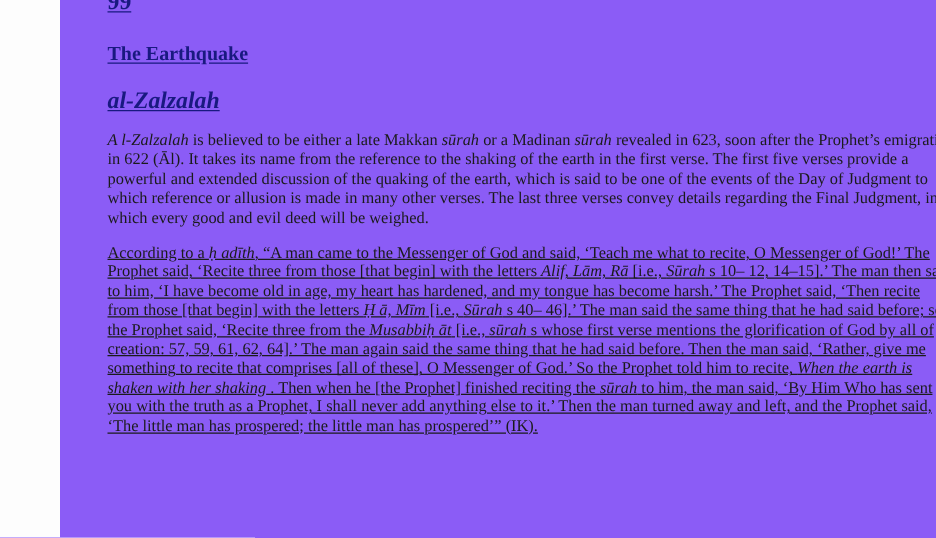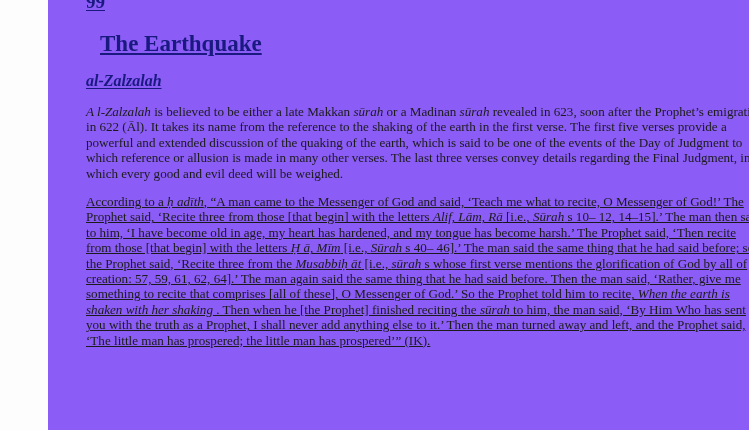--- a/index.html
+++ b/index.html
@@ -37,35 +37,35 @@
     text-decoration: underline;
     text-underline-offset: 2px;
     letter-spacing: 0px;
     line-height: 22px;
     margin: 0;
   }
 
   .title-main {
     position: absolute;
     top: 33px;
-    left: 52px;
-    font-size: 23px;
+    left: 38px;
+    font-size: 16px;
     font-weight: bold;
     color: #191980;
     text-decoration: underline;
     text-underline-offset: 2px;
     line-height: 22px;
     margin: 0;
   }
 
   .title-translit {
     position: absolute;
     top: 70px;
     left: 38px;
-    font-size: 16px;
+    font-size: 19px;
     font-weight: bold;
     font-style: italic;
     color: #191980;
     text-decoration: underline;
     text-underline-offset: 2px;
     line-height: 22px;
     margin: 0;
   }
 
   

